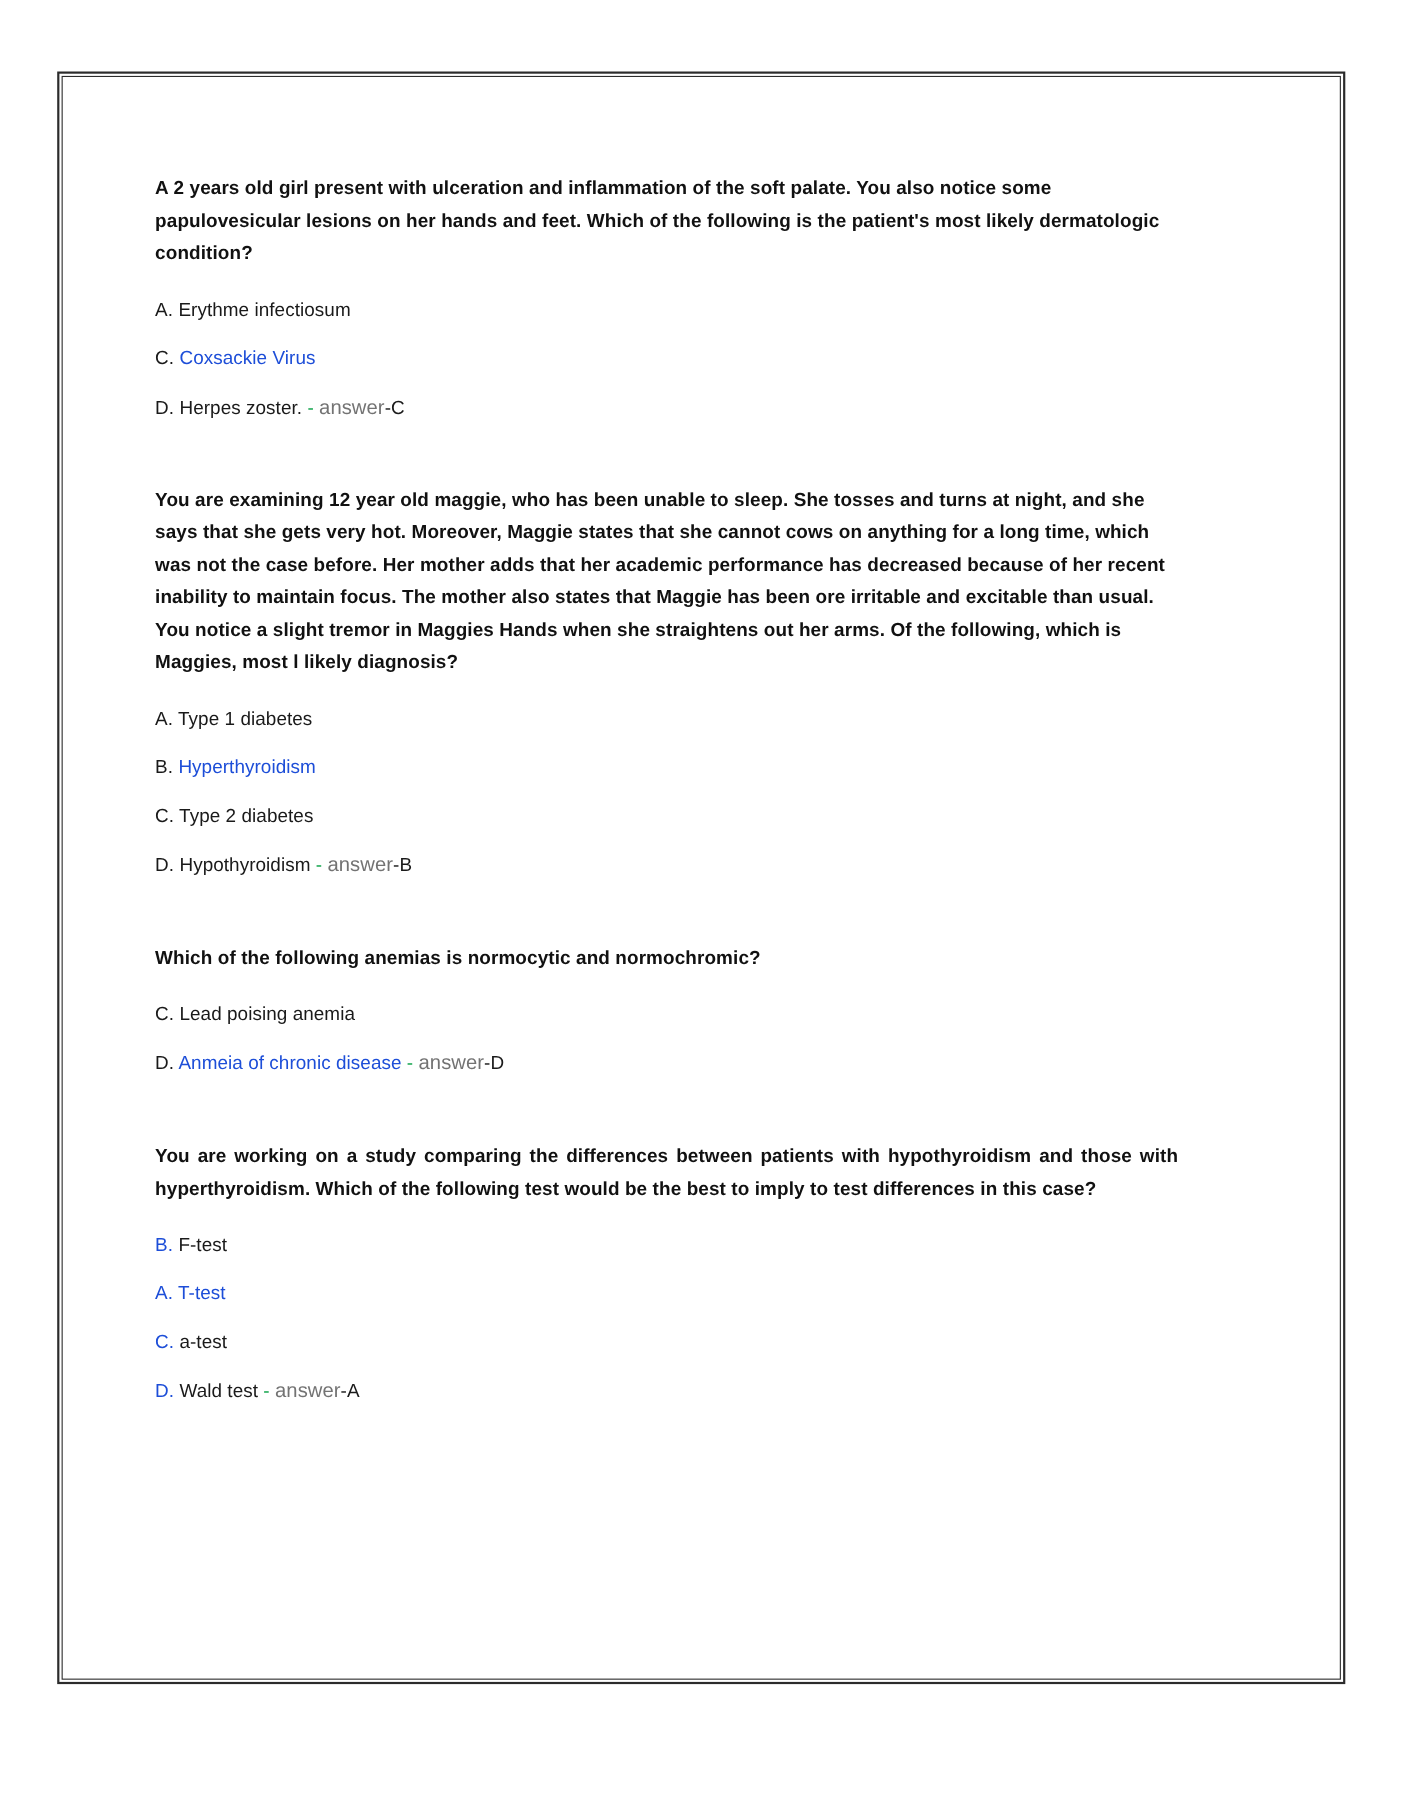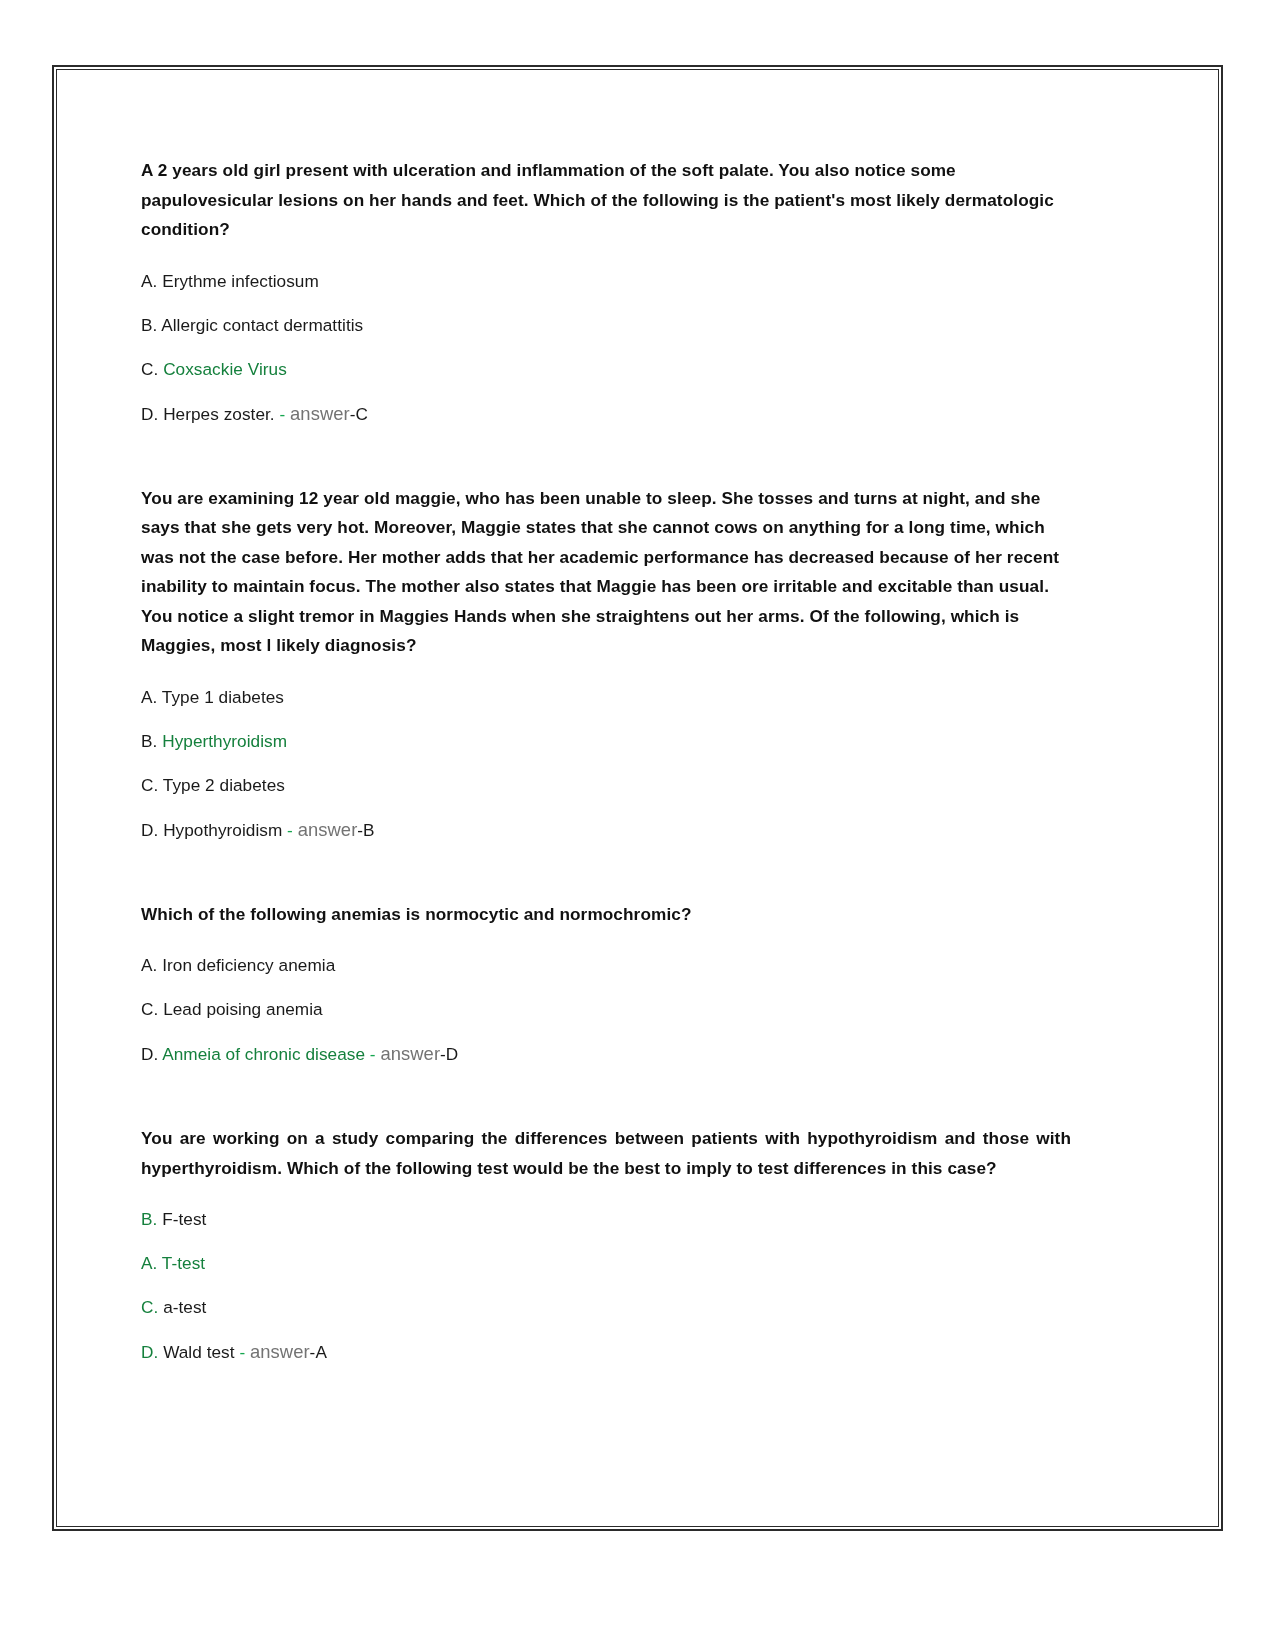--- a/index.html
+++ b/index.html
@@ -71,54 +71,52 @@
 
   .opt {
     font-size: 17.2px;
     line-height: 25px;
     color: #1a1a1a;
     margin: 0;
     padding: 10px 0 9px 0;
     letter-spacing: 0.05px;
   }
   .green {
-    color: #15803d;
+    color: #1d4ed8;
   }
   .ans {
     color: #737373;
     font-size: 18.4px;
   }
   .dash {
     color: #16a64f;
   }
 </style>
 </head>
 <body>
 
 <div class="page">
   <div class="frame-outer"></div>
   <div class="frame-inner"></div>
   <div class="content">
       <div class="qblock">
         <p class="stem">A 2 years old girl present with ulceration and inflammation of the soft palate. You also notice some papulovesicular lesions on her hands and feet. Which of the following is the patient's most likely dermatologic condition?</p>
         <p class="opt"><span>A.</span> <span>Erythme infectiosum</span></p>
-        <p class="opt"><span>B.</span> <span>Allergic contact dermattitis</span></p>
         <p class="opt"><span>C.</span> <span class="green">Coxsackie Virus</span></p>
         <p class="opt"><span>D.</span> <span>Herpes zoster.</span><span class="dash"> - </span><span class="ans">answer</span><span>-C</span></p>
       </div>
       <div class="qblock">
         <p class="stem">You are examining 12 year old maggie, who has been unable to sleep. She tosses and turns at night, and she says that she gets very hot. Moreover, Maggie states that she cannot cows on anything for a long time, which was not the case before. Her mother adds that her academic performance has decreased because of her recent inability to maintain focus. The mother also states that Maggie has been ore irritable and excitable than usual. You notice a slight tremor in Maggies Hands when she straightens out her arms. Of the following, which is Maggies, most l likely diagnosis?</p>
         <p class="opt"><span>A.</span> <span>Type 1 diabetes</span></p>
         <p class="opt"><span>B.</span> <span class="green">Hyperthyroidism</span></p>
         <p class="opt"><span>C.</span> <span>Type 2 diabetes</span></p>
         <p class="opt"><span>D.</span> <span>Hypothyroidism</span><span class="dash"> - </span><span class="ans">answer</span><span>-B</span></p>
       </div>
       <div class="qblock">
         <p class="stem">Which of the following anemias is normocytic and normochromic?</p>
-        <p class="opt"><span>A.</span> <span>Iron deficiency anemia</span></p>
         <p class="opt"><span>C.</span> <span>Lead poising anemia</span></p>
         <p class="opt"><span>D.</span> <span class="green">Anmeia of chronic disease</span><span class="dash"> - </span><span class="ans">answer</span><span>-D</span></p>
       </div>
       <div class="qblock">
         <p class="stem justify">You are working on a study comparing the differences between patients with hypothyroidism and those with hyperthyroidism. Which of the following test would be the best to imply to test differences in this case?</p>
         <p class="opt"><span class="green">B.</span> <span>F-test</span></p>
         <p class="opt"><span class="green">A.</span> <span class="green">T-test</span></p>
         <p class="opt"><span class="green">C.</span> <span>a-test</span></p>
         <p class="opt"><span class="green">D.</span> <span>Wald test</span><span class="dash"> - </span><span class="ans">answer</span><span>-A</span></p>
       </div>

